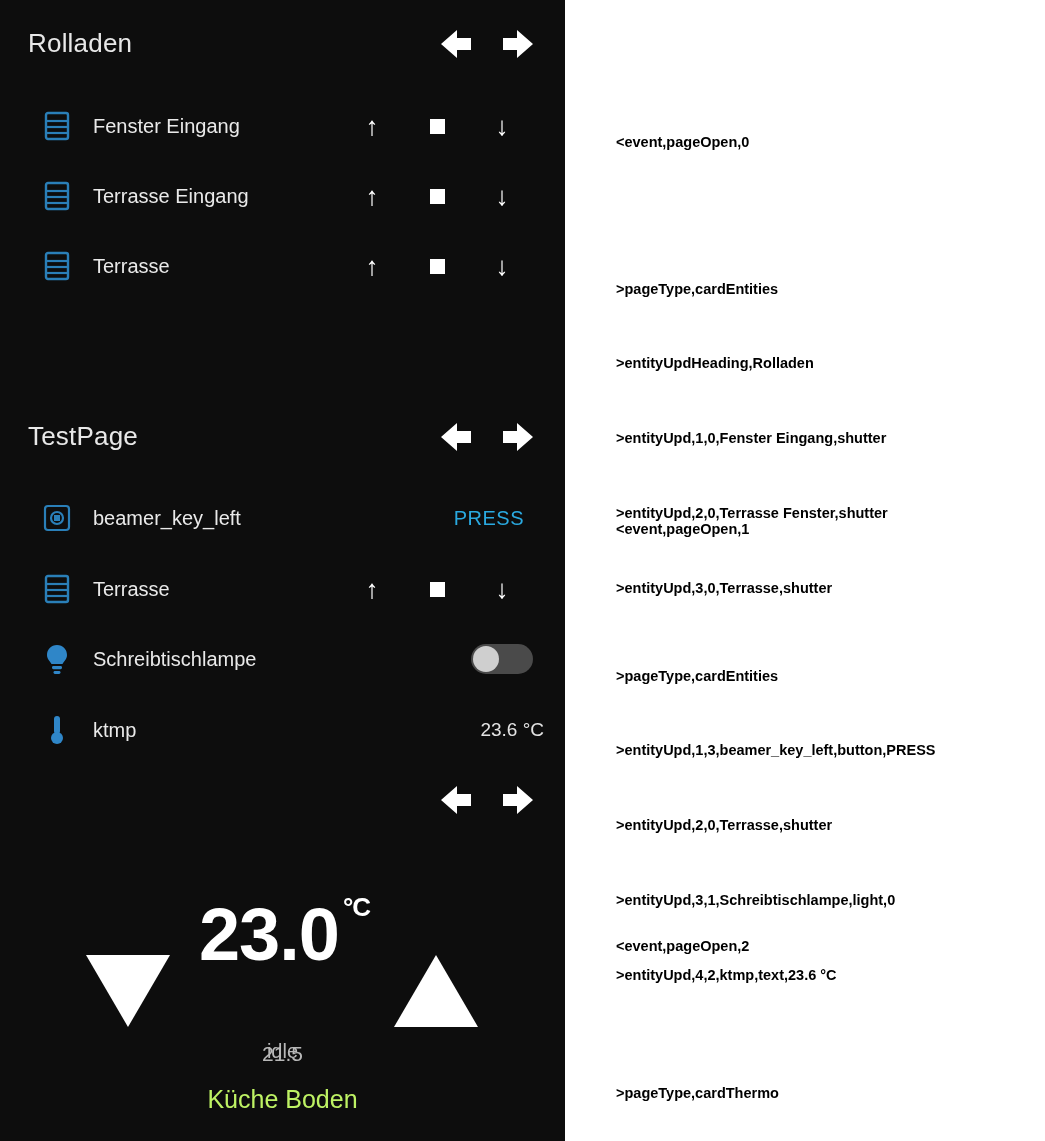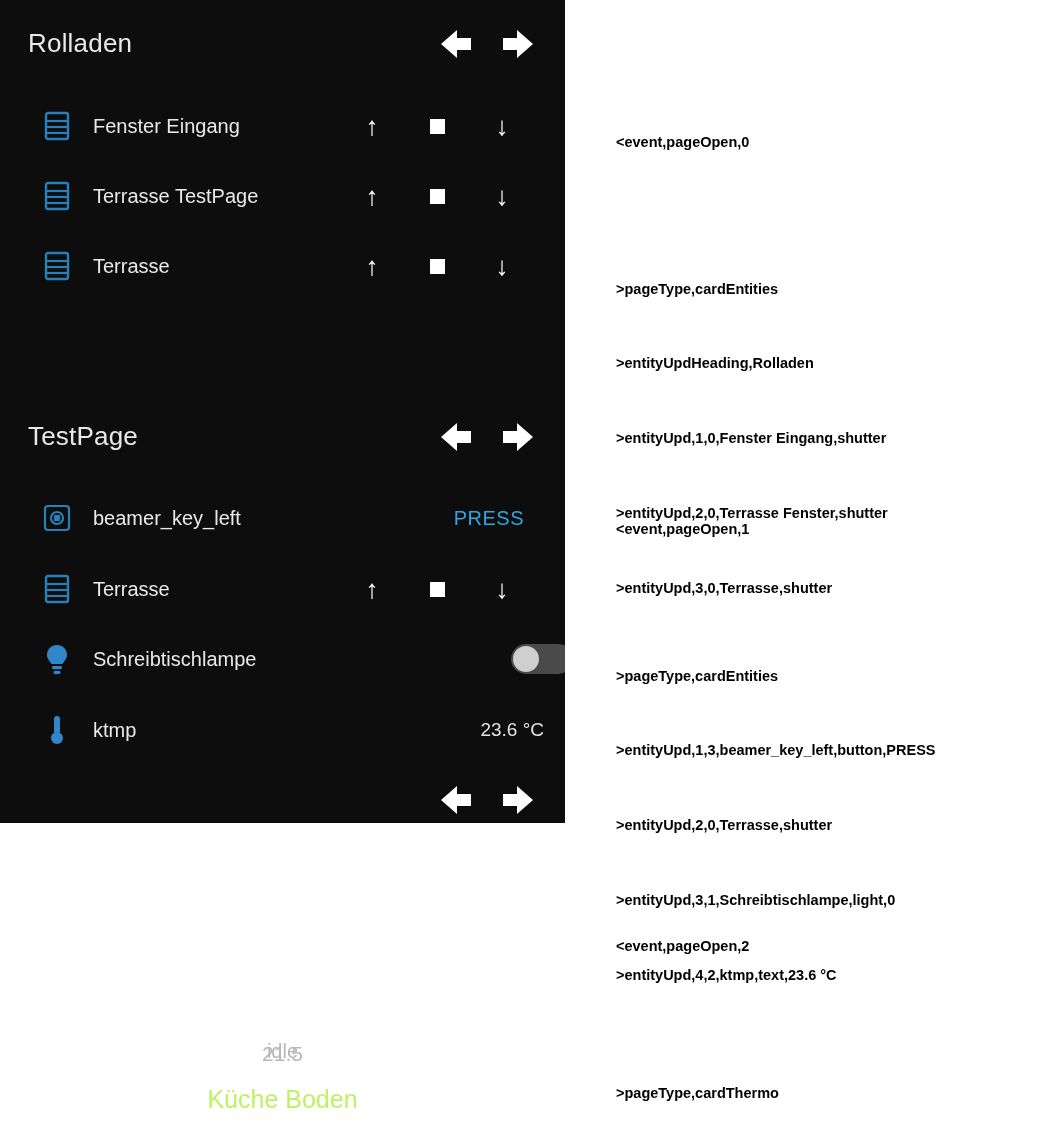--- a/index.html
+++ b/index.html
@@ -12,21 +12,21 @@
     height: 1141px;
     position: relative;
     font-family: "Liberation Sans", sans-serif;
     overflow: hidden;
   }
   .screen {
     position: absolute;
     left: 0;
     top: 0;
     width: 565px;
-    height: 823px;
+    height: 1141px;
     background: #0d0d0d;
   }
   .doc {
     position: absolute;
     left: 565px;
     top: 0;
     width: 480px;
     height: 990px;
     background: #ffffff;
   }
@@ -285,21 +285,21 @@
 
   <div class="row" style="top:168px;">
     <span class="row-icon">
       <svg width="26" height="30" viewBox="0 0 26 30">
           <rect x="2" y="2" width="22" height="26" rx="2" fill="none" stroke="#2a7fb8" stroke-width="2.4"></rect>
           <line x1="2" y1="10" x2="24" y2="10" stroke="#2a7fb8" stroke-width="2.2"></line>
           <line x1="2" y1="16" x2="24" y2="16" stroke="#2a7fb8" stroke-width="2.2"></line>
           <line x1="2" y1="22" x2="24" y2="22" stroke="#2a7fb8" stroke-width="2.2"></line>
         </svg>
     </span>
-    <span class="row-label">Terrasse TestPage</span>
+    <span class="row-label">Terrasse Eingang</span>
     <span class="shutter-controls">
       <span class="shutter-btn sb-up">↑</span>
       <span class="shutter-btn sb-stop">
           <span class="stop-square"></span>
         </span>
       <span class="shutter-btn sb-down">↓</span>
     </span>
   </div>
 
   <div class="row" style="top:238px;">
@@ -361,21 +361,21 @@
     <span class="row-label">Terrasse</span>
     <span class="shutter-controls">
       <span class="shutter-btn sb-up">↑</span>
       <span class="shutter-btn sb-stop">
           <span class="stop-square"></span>
         </span>
       <span class="shutter-btn sb-down">↓</span>
     </span>
   </div>
 
-  <div class="row" style="top:631px;padding-left:40px;">
+  <div class="row" style="top:631px;">
     <span class="row-icon">
       <svg width="26" height="32" viewBox="0 0 26 32">
           <path d="M13 2 C7 2 3 6.5 3 12 C3 16 6 18.5 7.5 21 L18.5 21 C20 18.5 23 16 23 12 C23 6.5 19 2 13 2 Z" fill="#2f86c8"></path>
           <rect x="8" y="23" width="10" height="3.2" rx="1.4" fill="#2f86c8"></rect>
           <rect x="9.5" y="28" width="7" height="3" rx="1.4" fill="#2f86c8"></rect>
         </svg>
     </span>
     <span class="row-label">Schreibtischlampe</span>
     <span class="toggle">
         <span class="knob"></span>

